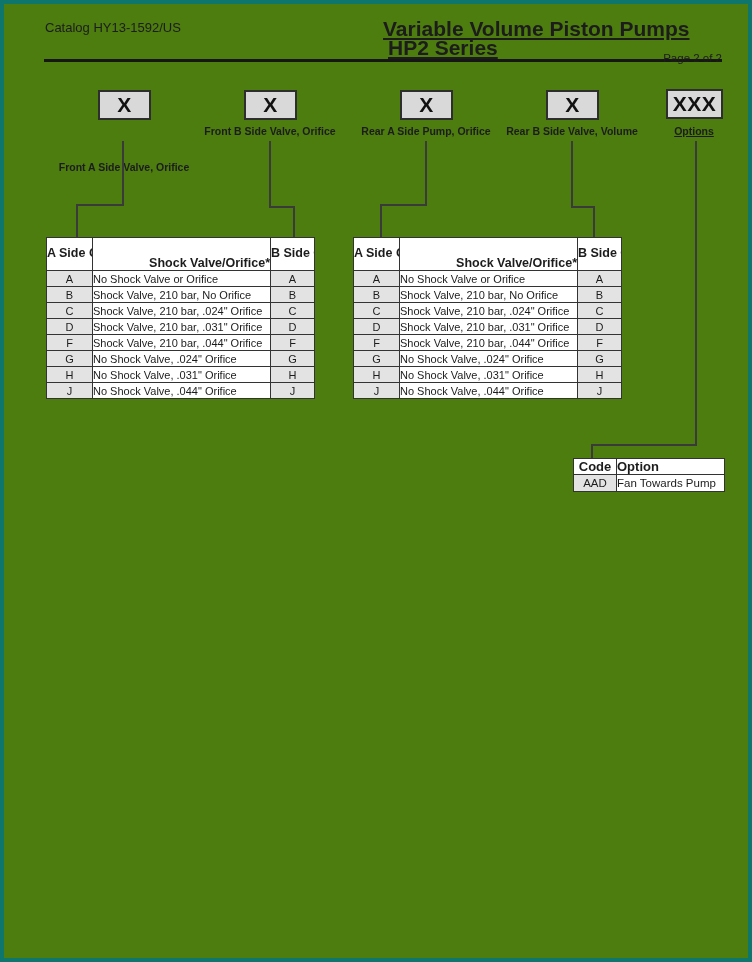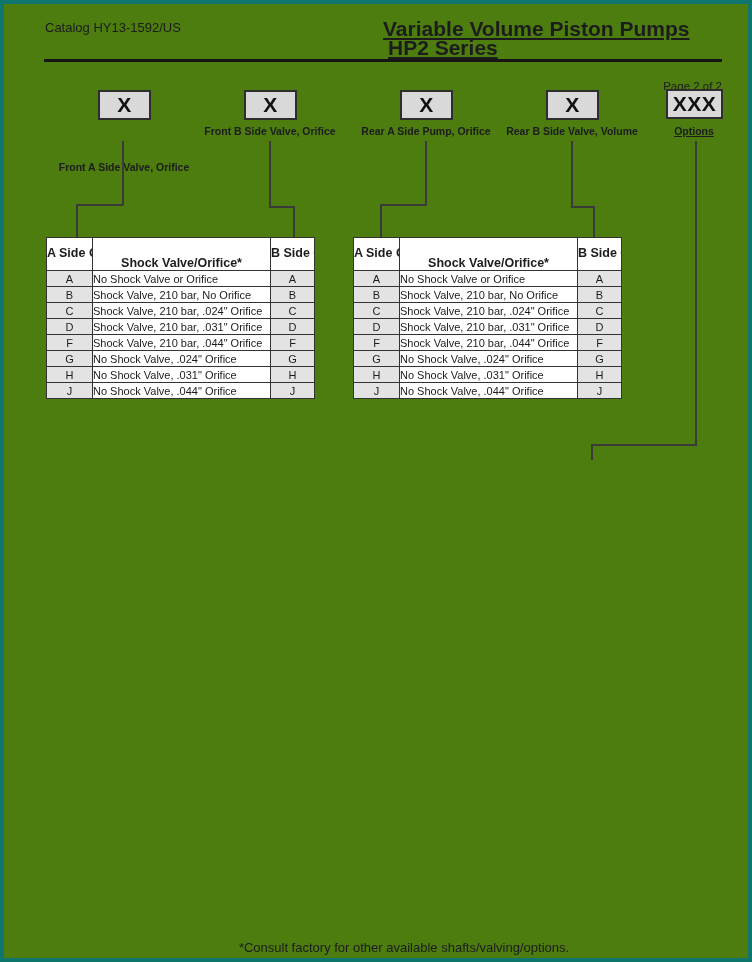--- a/index.html
+++ b/index.html
@@ -19,21 +19,21 @@
     background:#d9d9d9; border:2px solid #2e2e2e; box-sizing:border-box;
     display:flex; align-items:center; justify-content:center;
     font-weight:bold; font-size:21px; letter-spacing:0.5px; color:#111;
   }
   .box-label { font-weight:bold; font-size:10.5px; text-align:center; white-space:nowrap; }
   .cline { position:absolute; background:#3a3a3a; }
 
   table.vtable { border-collapse:collapse; table-layout:fixed; font-size:11px; color:#1c1c1c; background:#fff; }
   .vtable th, .vtable td { border:1.5px solid #333; overflow:hidden; white-space:nowrap; padding:0; }
   .two-line { white-space:pre-line; line-height:1.25; text-align:center; font-weight:bold; font-size:12.5px; vertical-align:middle; }
-  .desc-head { text-align:center; vertical-align:bottom; font-weight:bold; font-size:12.5px; padding:0 0 2px 5px; }
+  .desc-head { text-align:right; vertical-align:bottom; font-weight:bold; font-size:12.5px; padding:0 0 2px 5px; }
   .code-cell { background:#e3e3e3; text-align:center; }
   .desc-cell { background:#ffffff; text-align:left; padding-left:5px; }
 
   table.otable { border-collapse:collapse; table-layout:fixed; font-size:11.5px; color:#1c1c1c; background:#fff; }
   .otable th, .otable td { border:1.5px solid #333; overflow:hidden; white-space:nowrap; padding:0; }
   .otable th { font-weight:bold; font-size:13px; }
   .o-head-code { text-align:center; }
   .o-head-opt { text-align:left; padding-left:6px; }
   .o-code { background:#e3e3e3; text-align:center; }
   .o-opt { text-align:left; padding-left:6px; }
@@ -42,21 +42,21 @@
 </style>
 </head>
 <body>
 
 <div id="page">
 
   <div class="abs catalog-line" style="left:41px; top:16px;">Catalog HY13-1592/US</div>
   <div class="abs big-title" style="left:379px; top:13px;">Variable Volume Piston Pumps</div>
   <div class="abs big-title" style="left:384px; top:32px;">HP2 Series</div>
   <div class="abs rule" style="left:40px; top:55px; width:678px; height:3px;"></div>
-  <div class="abs page-num" style="left:600px; top:76px; width:118px;">Page 2 of 2</div>
+  <div class="abs page-num" style="left:600px; top:48px; width:118px;">Page 2 of 2</div>
 
   <div class="abs code-box" style="left:94px;  top:86px; width:53px; height:30px;">X</div>
   <div class="abs code-box" style="left:240px; top:86px; width:53px; height:30px;">X</div>
   <div class="abs code-box" style="left:396px; top:86px; width:53px; height:30px;">X</div>
   <div class="abs code-box" style="left:542px; top:86px; width:53px; height:30px;">X</div>
   <div class="abs code-box" style="left:662px; top:85px; width:57px; height:30px;">XXX</div>
 
   <div class="abs box-label" style="left:40px;  top:121px; width:160px;margin-top:36px;">Front A Side Valve, Orifice</div>
   <div class="abs box-label" style="left:186px; top:121px; width:160px;">Front B Side Valve, Orifice</div>
   <div class="abs box-label" style="left:342px; top:121px; width:160px;">Rear A Side Pump, Orifice</div>
@@ -196,16 +196,31 @@
           <td class="code-cell">H</td>
         </tr>
     <tr style="height:16px;">
           <td class="code-cell">J</td>
           <td class="desc-cell">No Shock Valve, .044" Orifice</td>
           <td class="code-cell">J</td>
         </tr>
   </tbody>
     </table>
 
-
-  <div class="abs footnote" style="left:60px; top:936px; width:680px;">*Consult factory for other available shafts/valving/options.</div>
+  <table class="otable abs" style="left:569px; top:454px; width:151px;">
+    <colgroup>
+        <col style="width:43px">
+        <col style="width:108px">
+      </colgroup>
+    <tbody>
+        <tr style="height:16px;">
+      <th class="o-head-code">Code</th>
+      <th class="o-head-opt">Option</th>
+    </tr>
+    <tr style="height:17px;">
+      <td class="o-code">AAD</td>
+      <td class="o-opt">Fan Towards Pump</td>
+    </tr>
+  </tbody>
+    </table>
+
 
 </div>
 
 </body></html>

